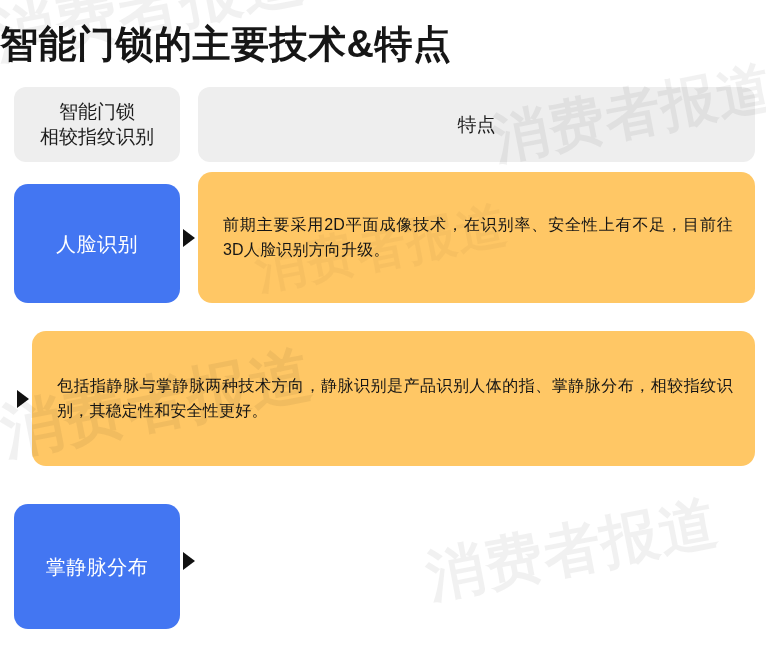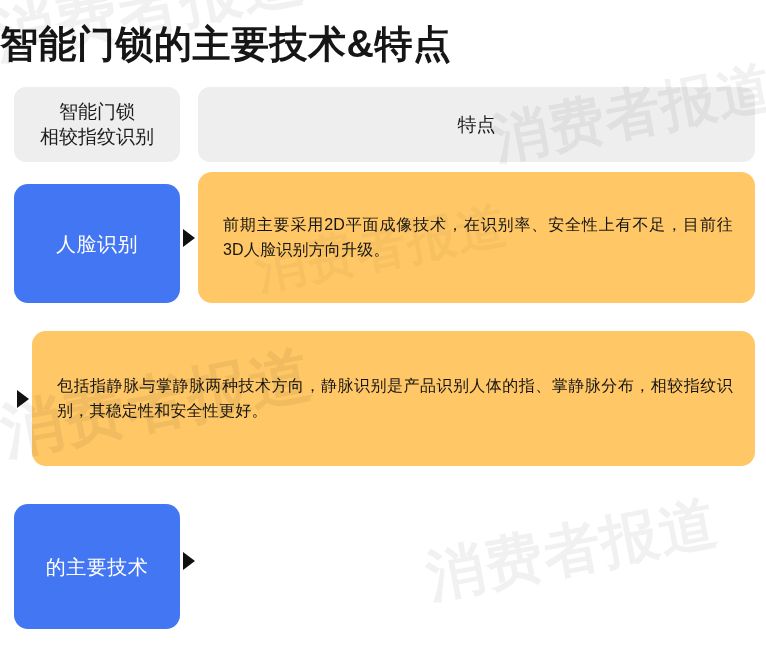--- a/index.html
+++ b/index.html
@@ -218,21 +218,21 @@
       <div class="arrow-wrap">
         <div class="arrow-icon"></div>
       </div>
       <div class="cell-feature">
         <div class="feature-text">包括指静脉与掌静脉两种技术方向，静脉识别是产品识别人体的指、掌静脉分布，相较指纹识别，其稳定性和安全性更好。</div>
       </div>
     </div>
 
     <div class="row data-row" id="row-3">
       <div class="cell-tech">
-        <div class="tech-label">的主要技术</div>
+        <div class="tech-label">掌静脉分布</div>
       </div>
       <div class="arrow-wrap">
         <div class="arrow-icon"></div>
       </div>
     </div>
 
   </div>
 </div>
 
 </body></html>

